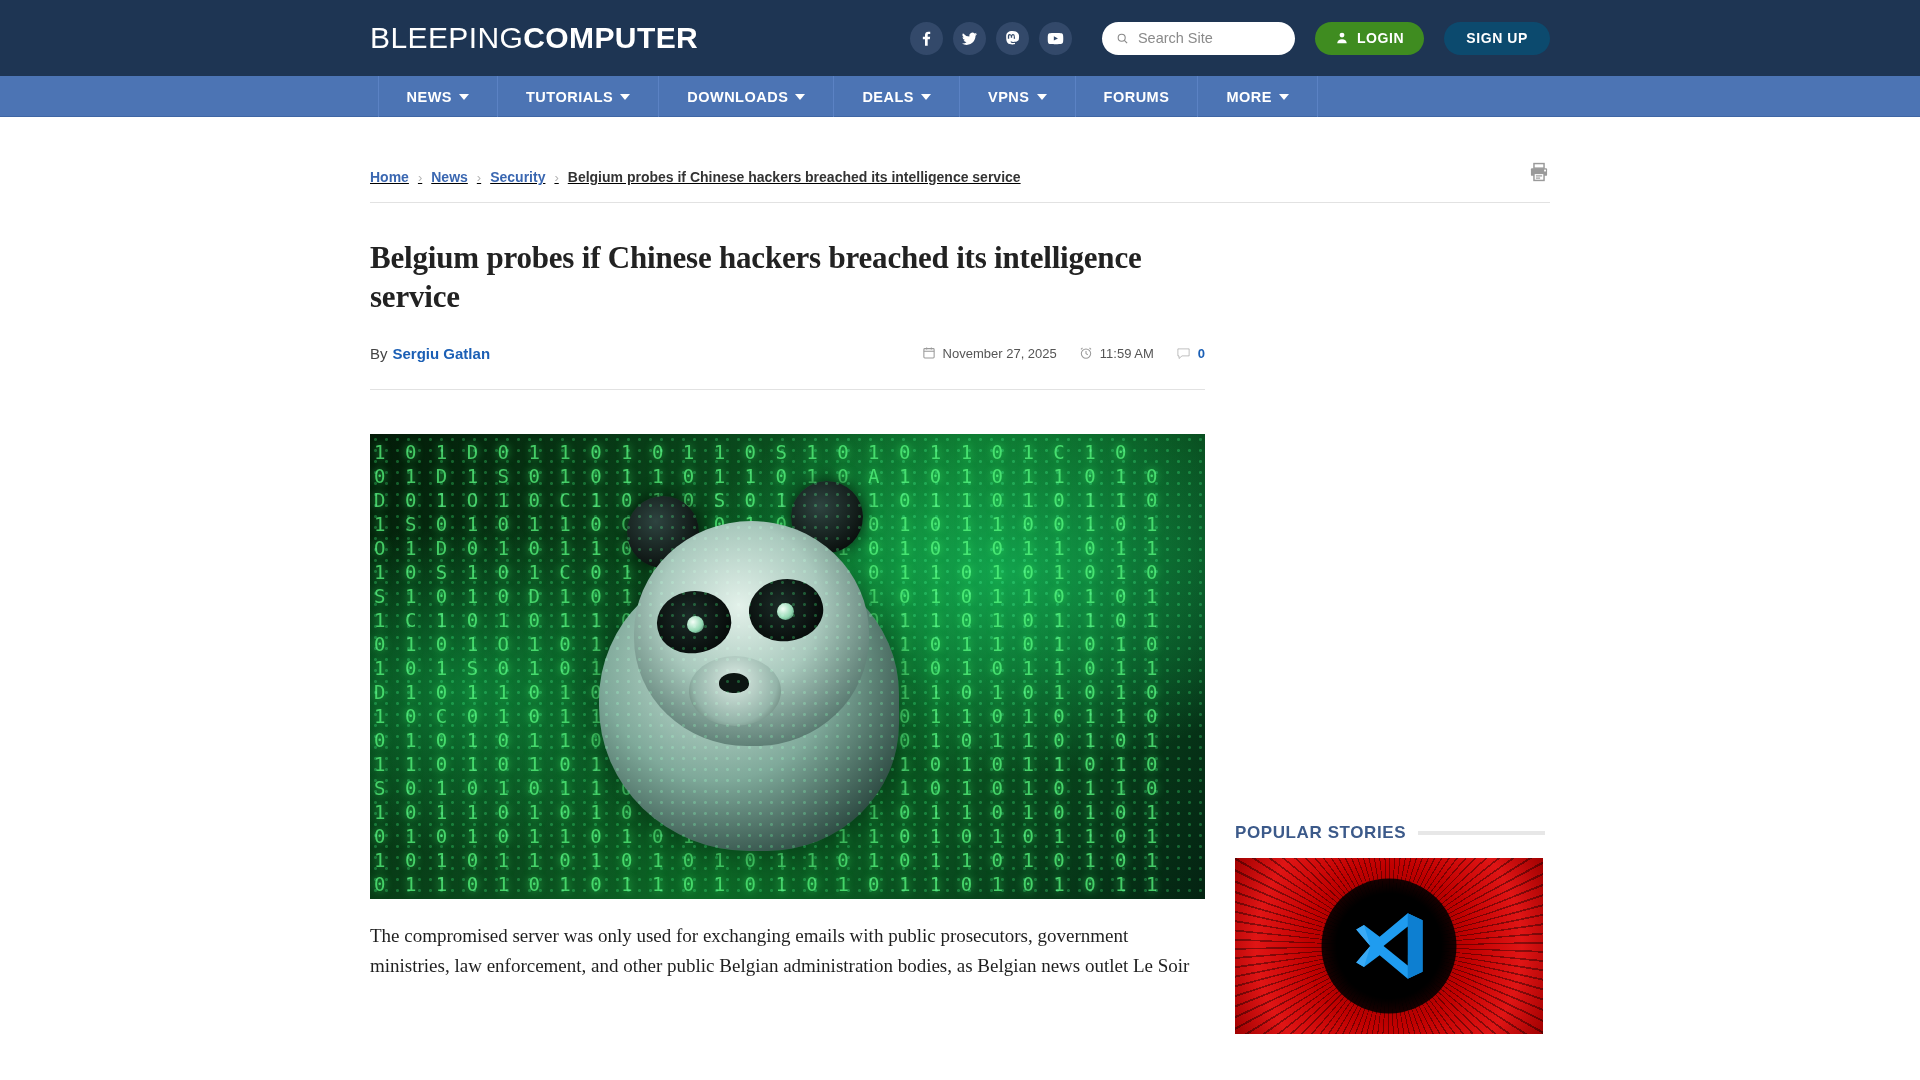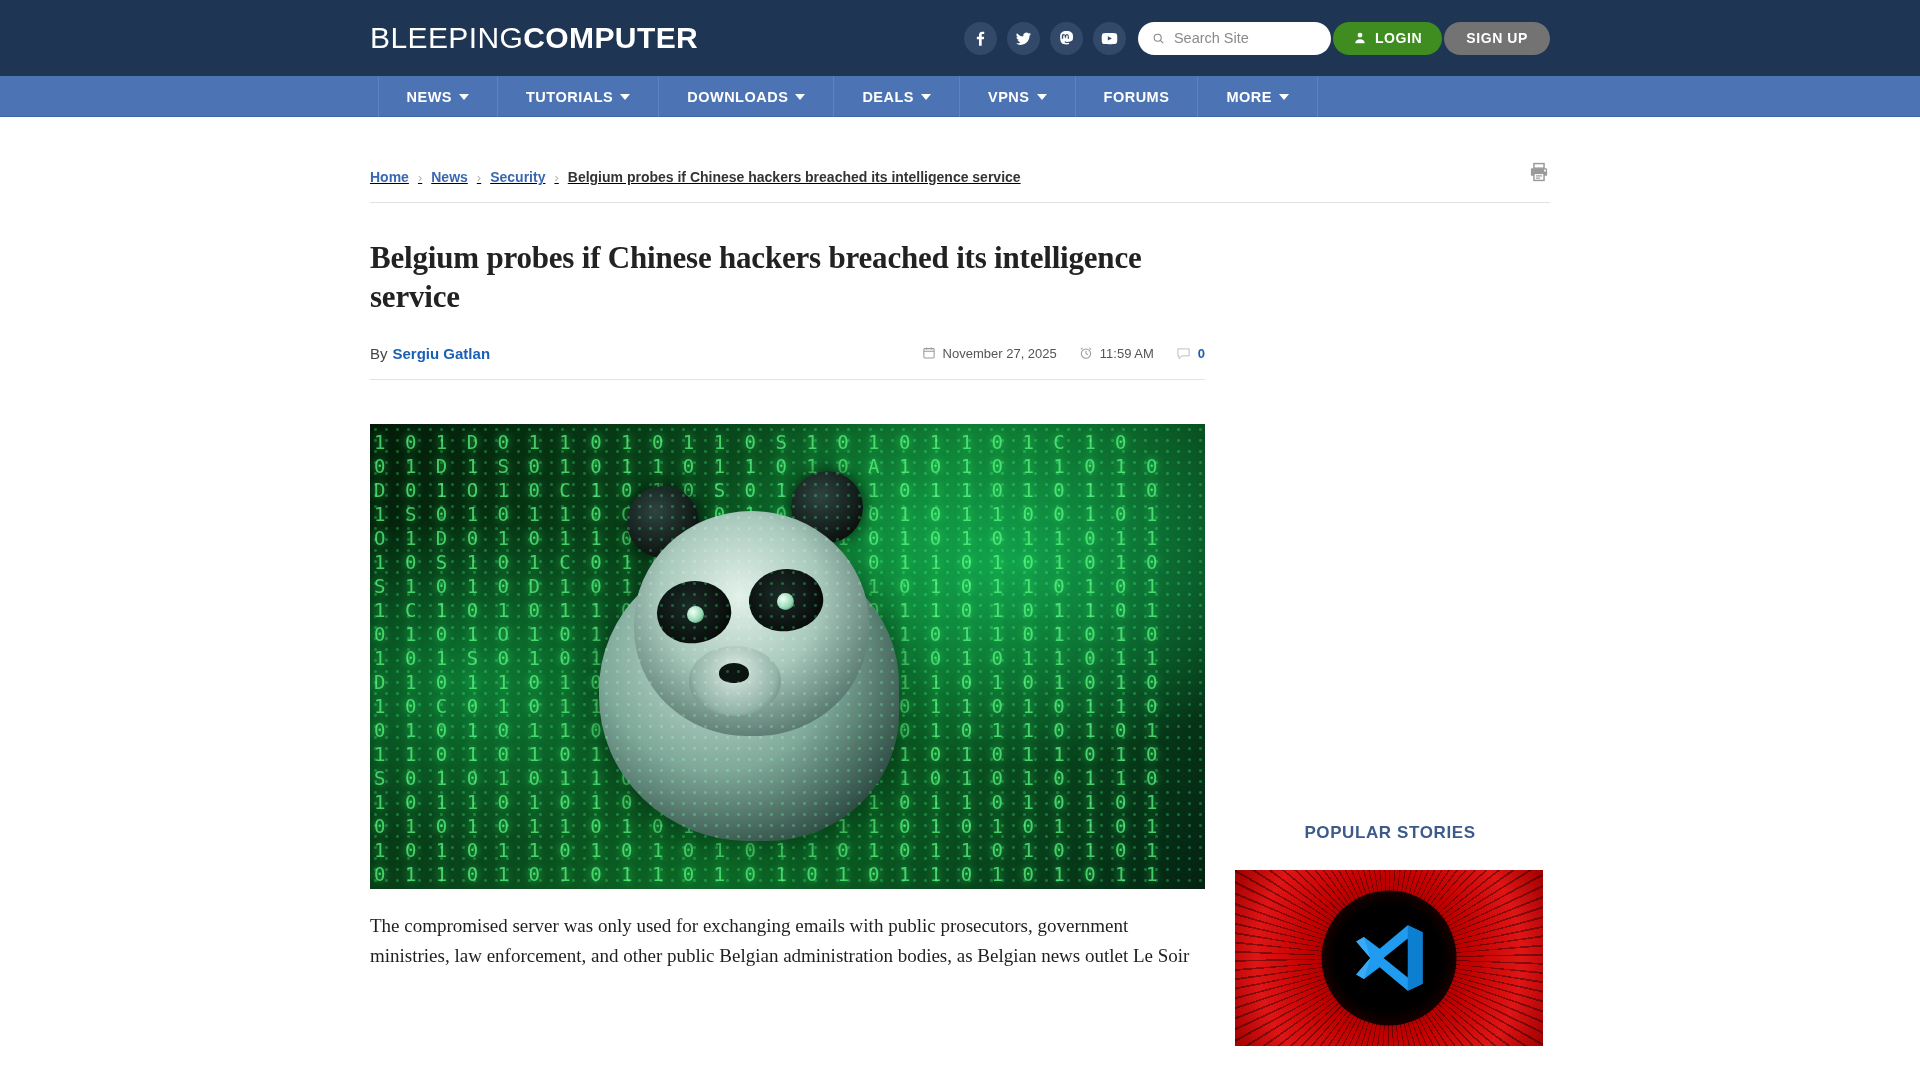--- a/index.html
+++ b/index.html
@@ -32,21 +32,21 @@
     white-space: nowrap;
     font-family: "Liberation Sans", sans-serif;
   }
   .logo .thin { font-weight: 300; }
   .logo .bold { font-weight: 700; }
 
   .header-right {
     margin-left: auto;
     display: flex;
     align-items: center;
-    gap: 2px;
+    gap: 20px;
     justify-content: space-between;
   }
   .social {
     display: flex;
     gap: 10px;
     margin-right: 10px;
   }
   .social-btn {
     width: 33px; height: 33px;
     border-radius: 50%;
@@ -91,21 +91,21 @@
     display: flex;
     align-items: center;
     gap: 8px;
     padding: 0 20px;
     cursor: pointer;
     border: none;
     font-family: "Liberation Sans", sans-serif;
   }
   .btn-signup {
     height: 33px;
-    background: #737373;
+    background: #0c4a6e;
     border-radius: 17px;
     color: #fff;
     font-size: 14px;
     font-weight: 700;
     letter-spacing: 0.6px;
     display: flex;
     align-items: center;
     padding: 0 22px;
     cursor: pointer;
     border: none;
@@ -196,21 +196,21 @@
     font-weight: 700;
     color: #222222;
     letter-spacing: -0.2px;
     margin-top: 36px;
     line-height: 1.25;
   }
   .byline {
     display: flex;
     align-items: center;
     margin-top: 28px;
-    padding-bottom: 17px;
+    padding-bottom: 27px;
     border-bottom: 1px solid #e2e2e2;
     font-size: 15px;
     color: #444;
   }
   .byline .by { color: #444; font-family: "Liberation Sans", sans-serif; }
   .byline .author {
     color: #1b5fb5;
     font-weight: 700;
     margin-left: 5px;
     cursor: pointer;
@@ -341,21 +341,20 @@
   .side-ad {
     width: 310px;
     height: 600px;
     background: #ffffff;
   }
   .pop-header {
     display: flex;
     align-items: center;
     gap: 12px;
     margin-top: 20px;
-    flex-direction: column;
   }
   .pop-title {
     font-size: 17px;
     font-weight: 700;
     color: #3c5a8a;
     letter-spacing: 0.6px;
     white-space: nowrap;
   }
   .pop-rule {
     flex: 1;

